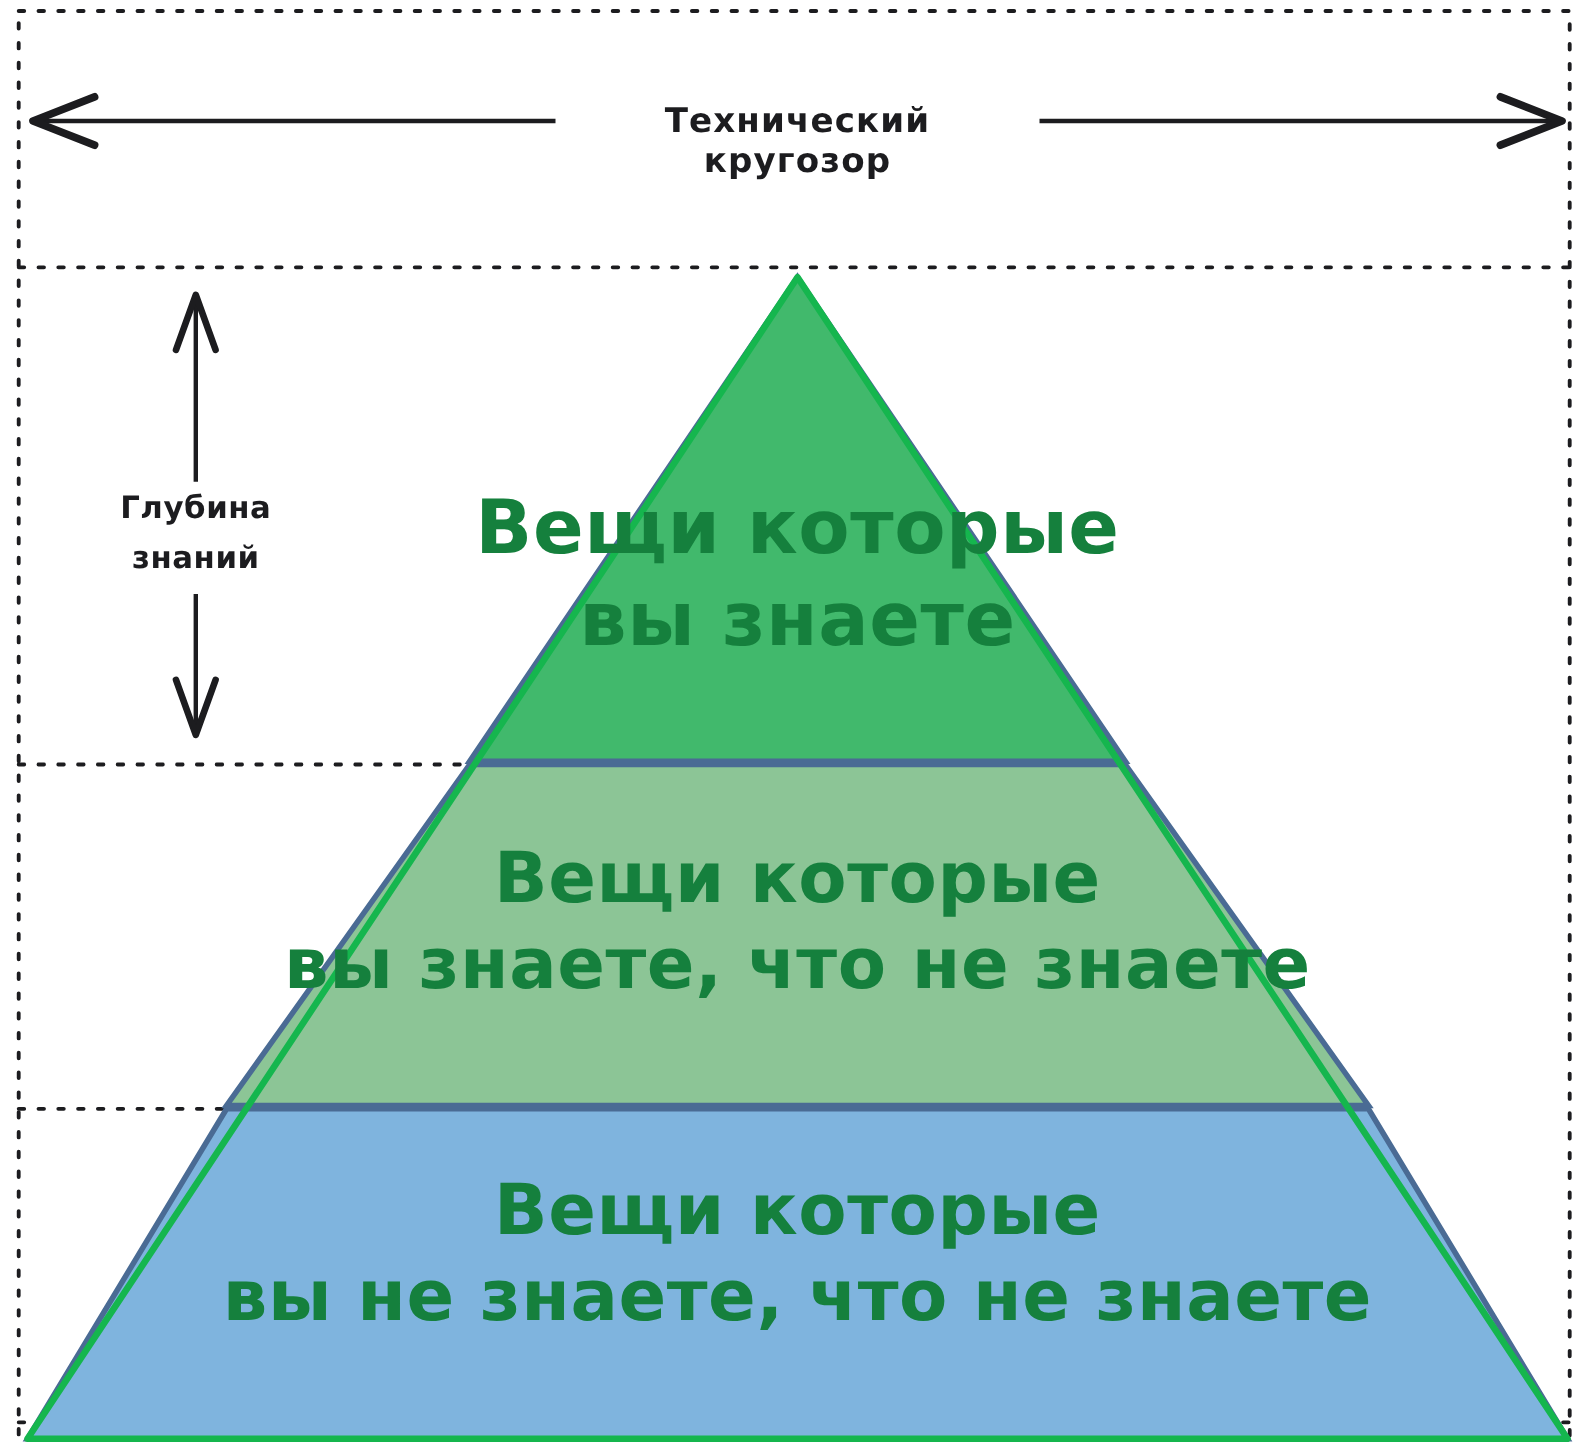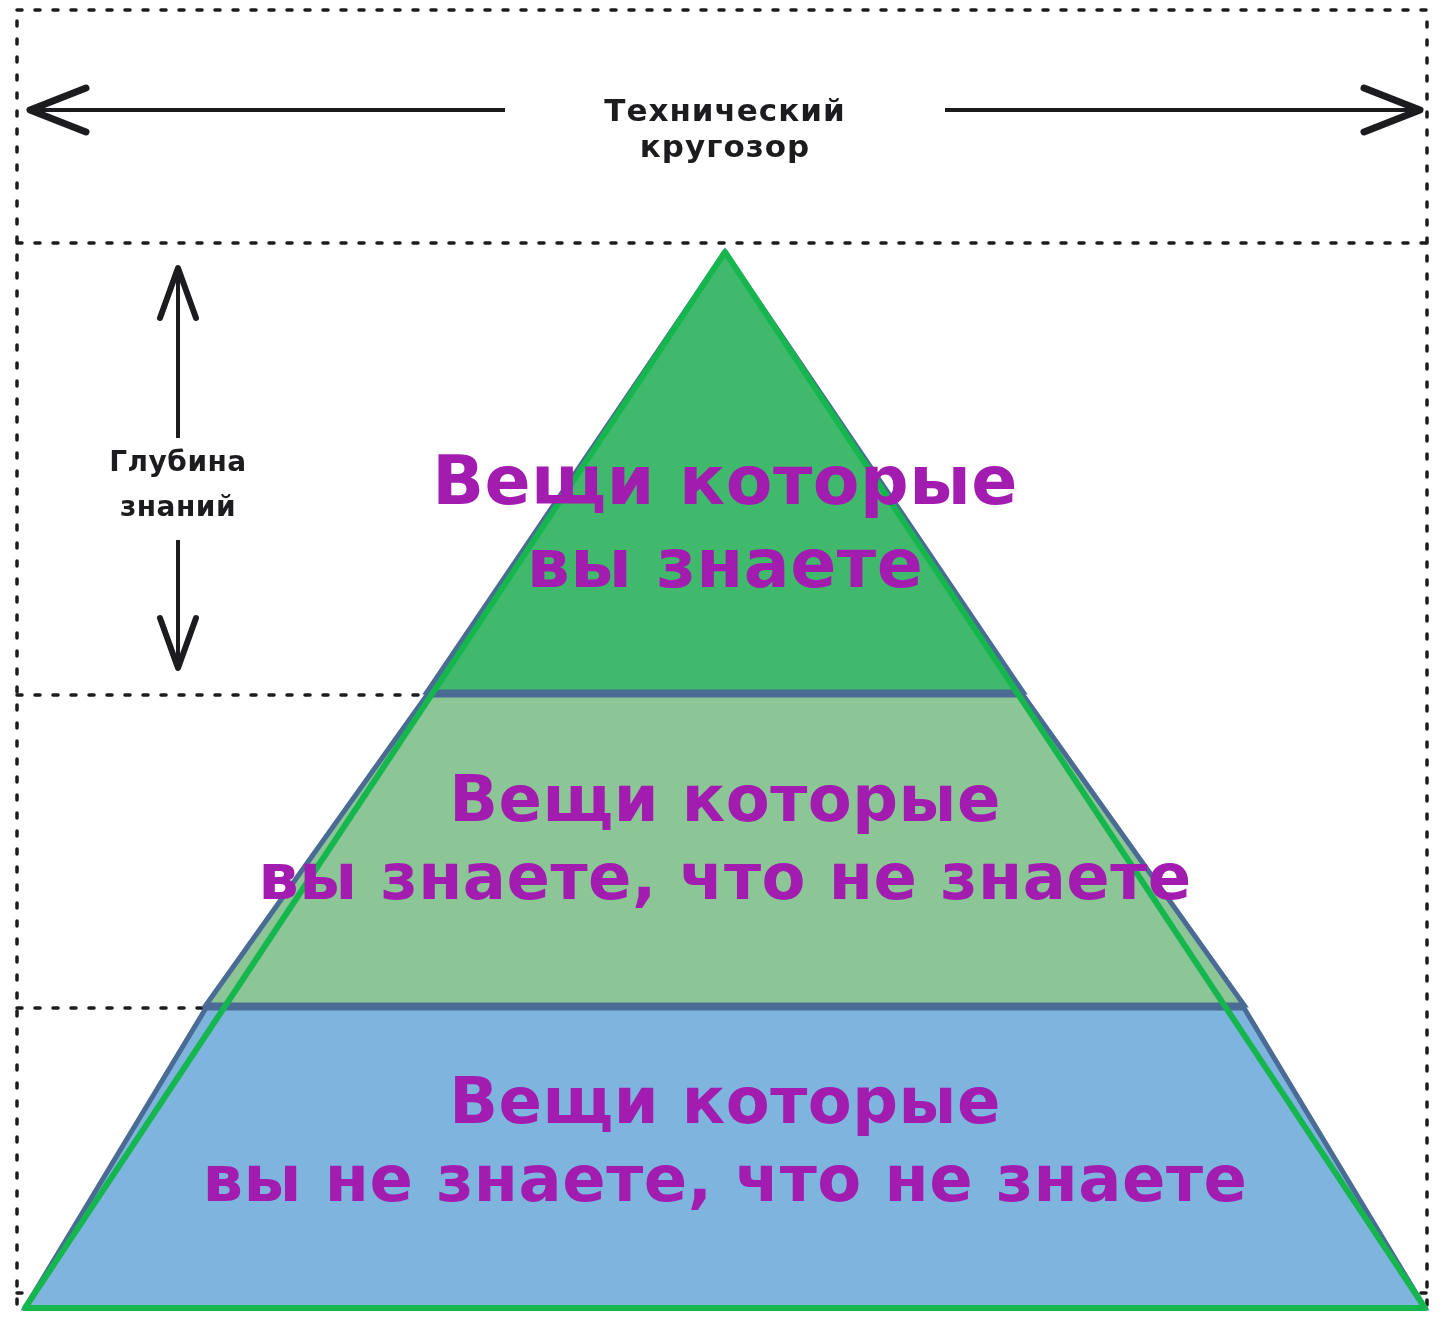--- a/index.html
+++ b/index.html
@@ -20,21 +20,21 @@
   #stage svg.layer {
     position: absolute;
     left: 0;
     top: 0;
     width: 1450px;
     height: 1318px;
   }
   .tier-text {
     position: absolute;
     text-align: center;
-    color: #a21caf;
+    color: #15803d;
     font-family: "DejaVu Sans", sans-serif;
     font-weight: 700;
     letter-spacing: 0.5px;
     line-height: 1.22;
     white-space: pre-line;
     pointer-events: none;
   }
   #tier-text-top {
     left: 325px;
     top: 440px;

